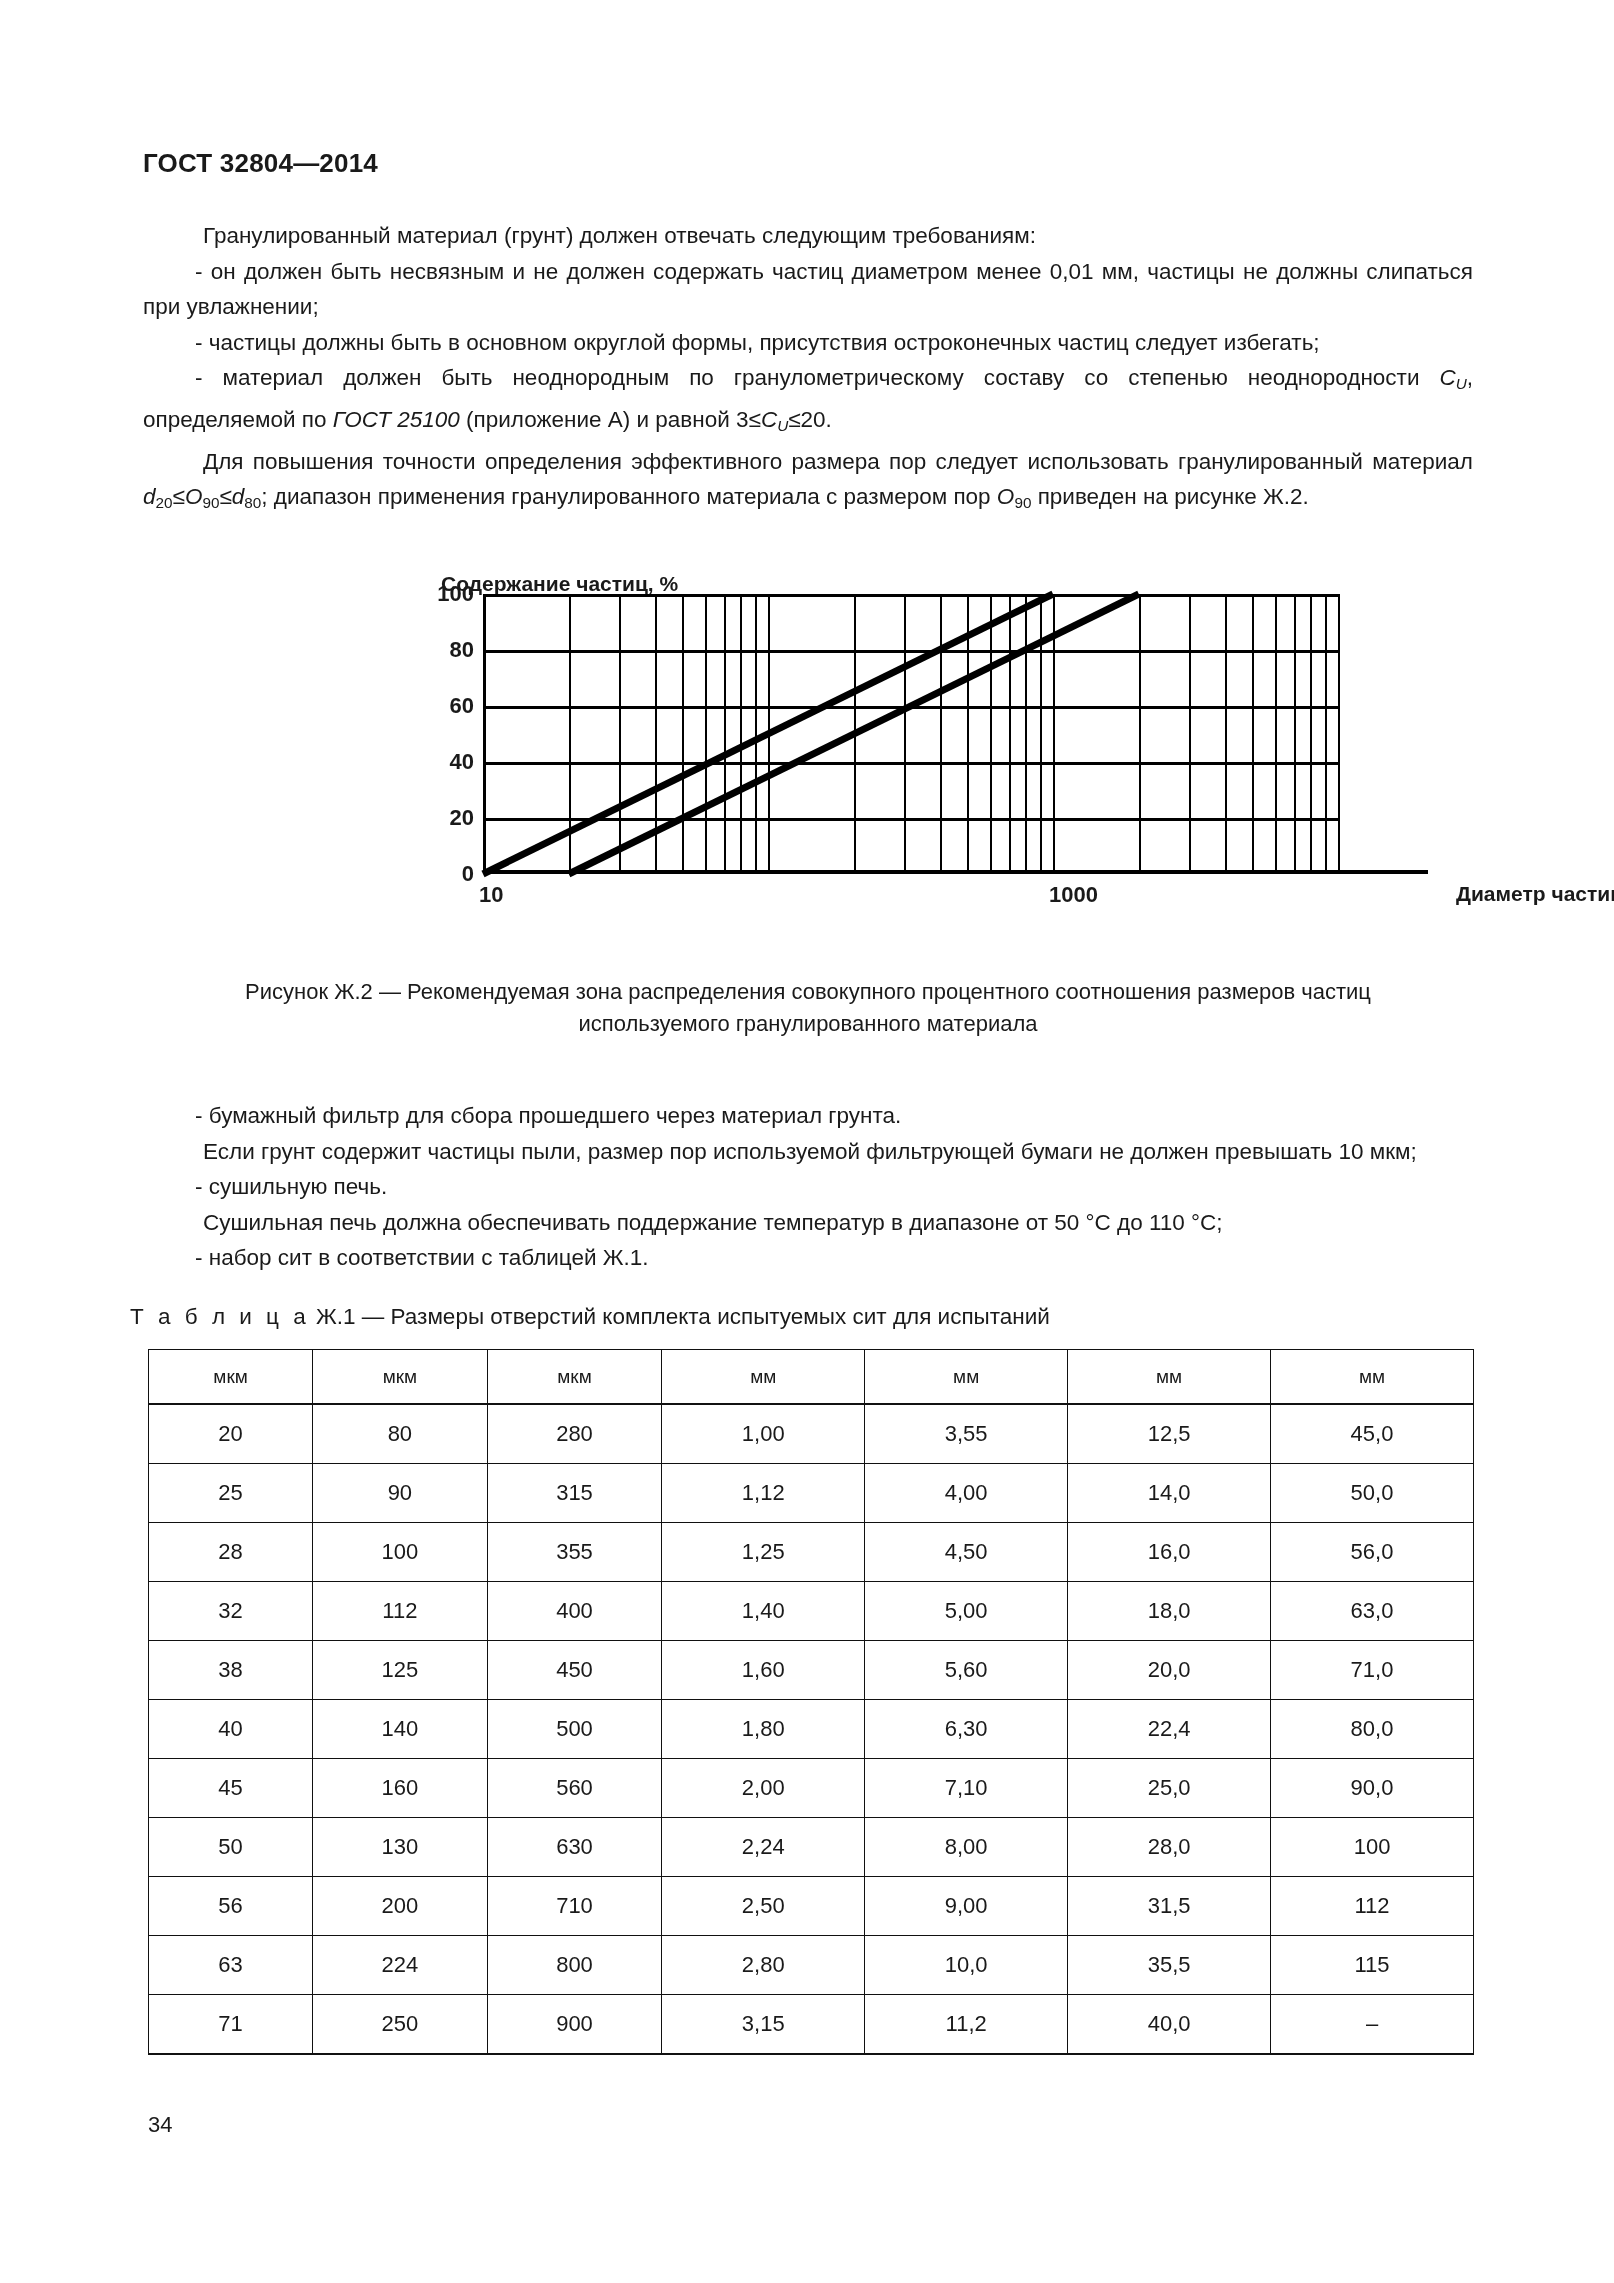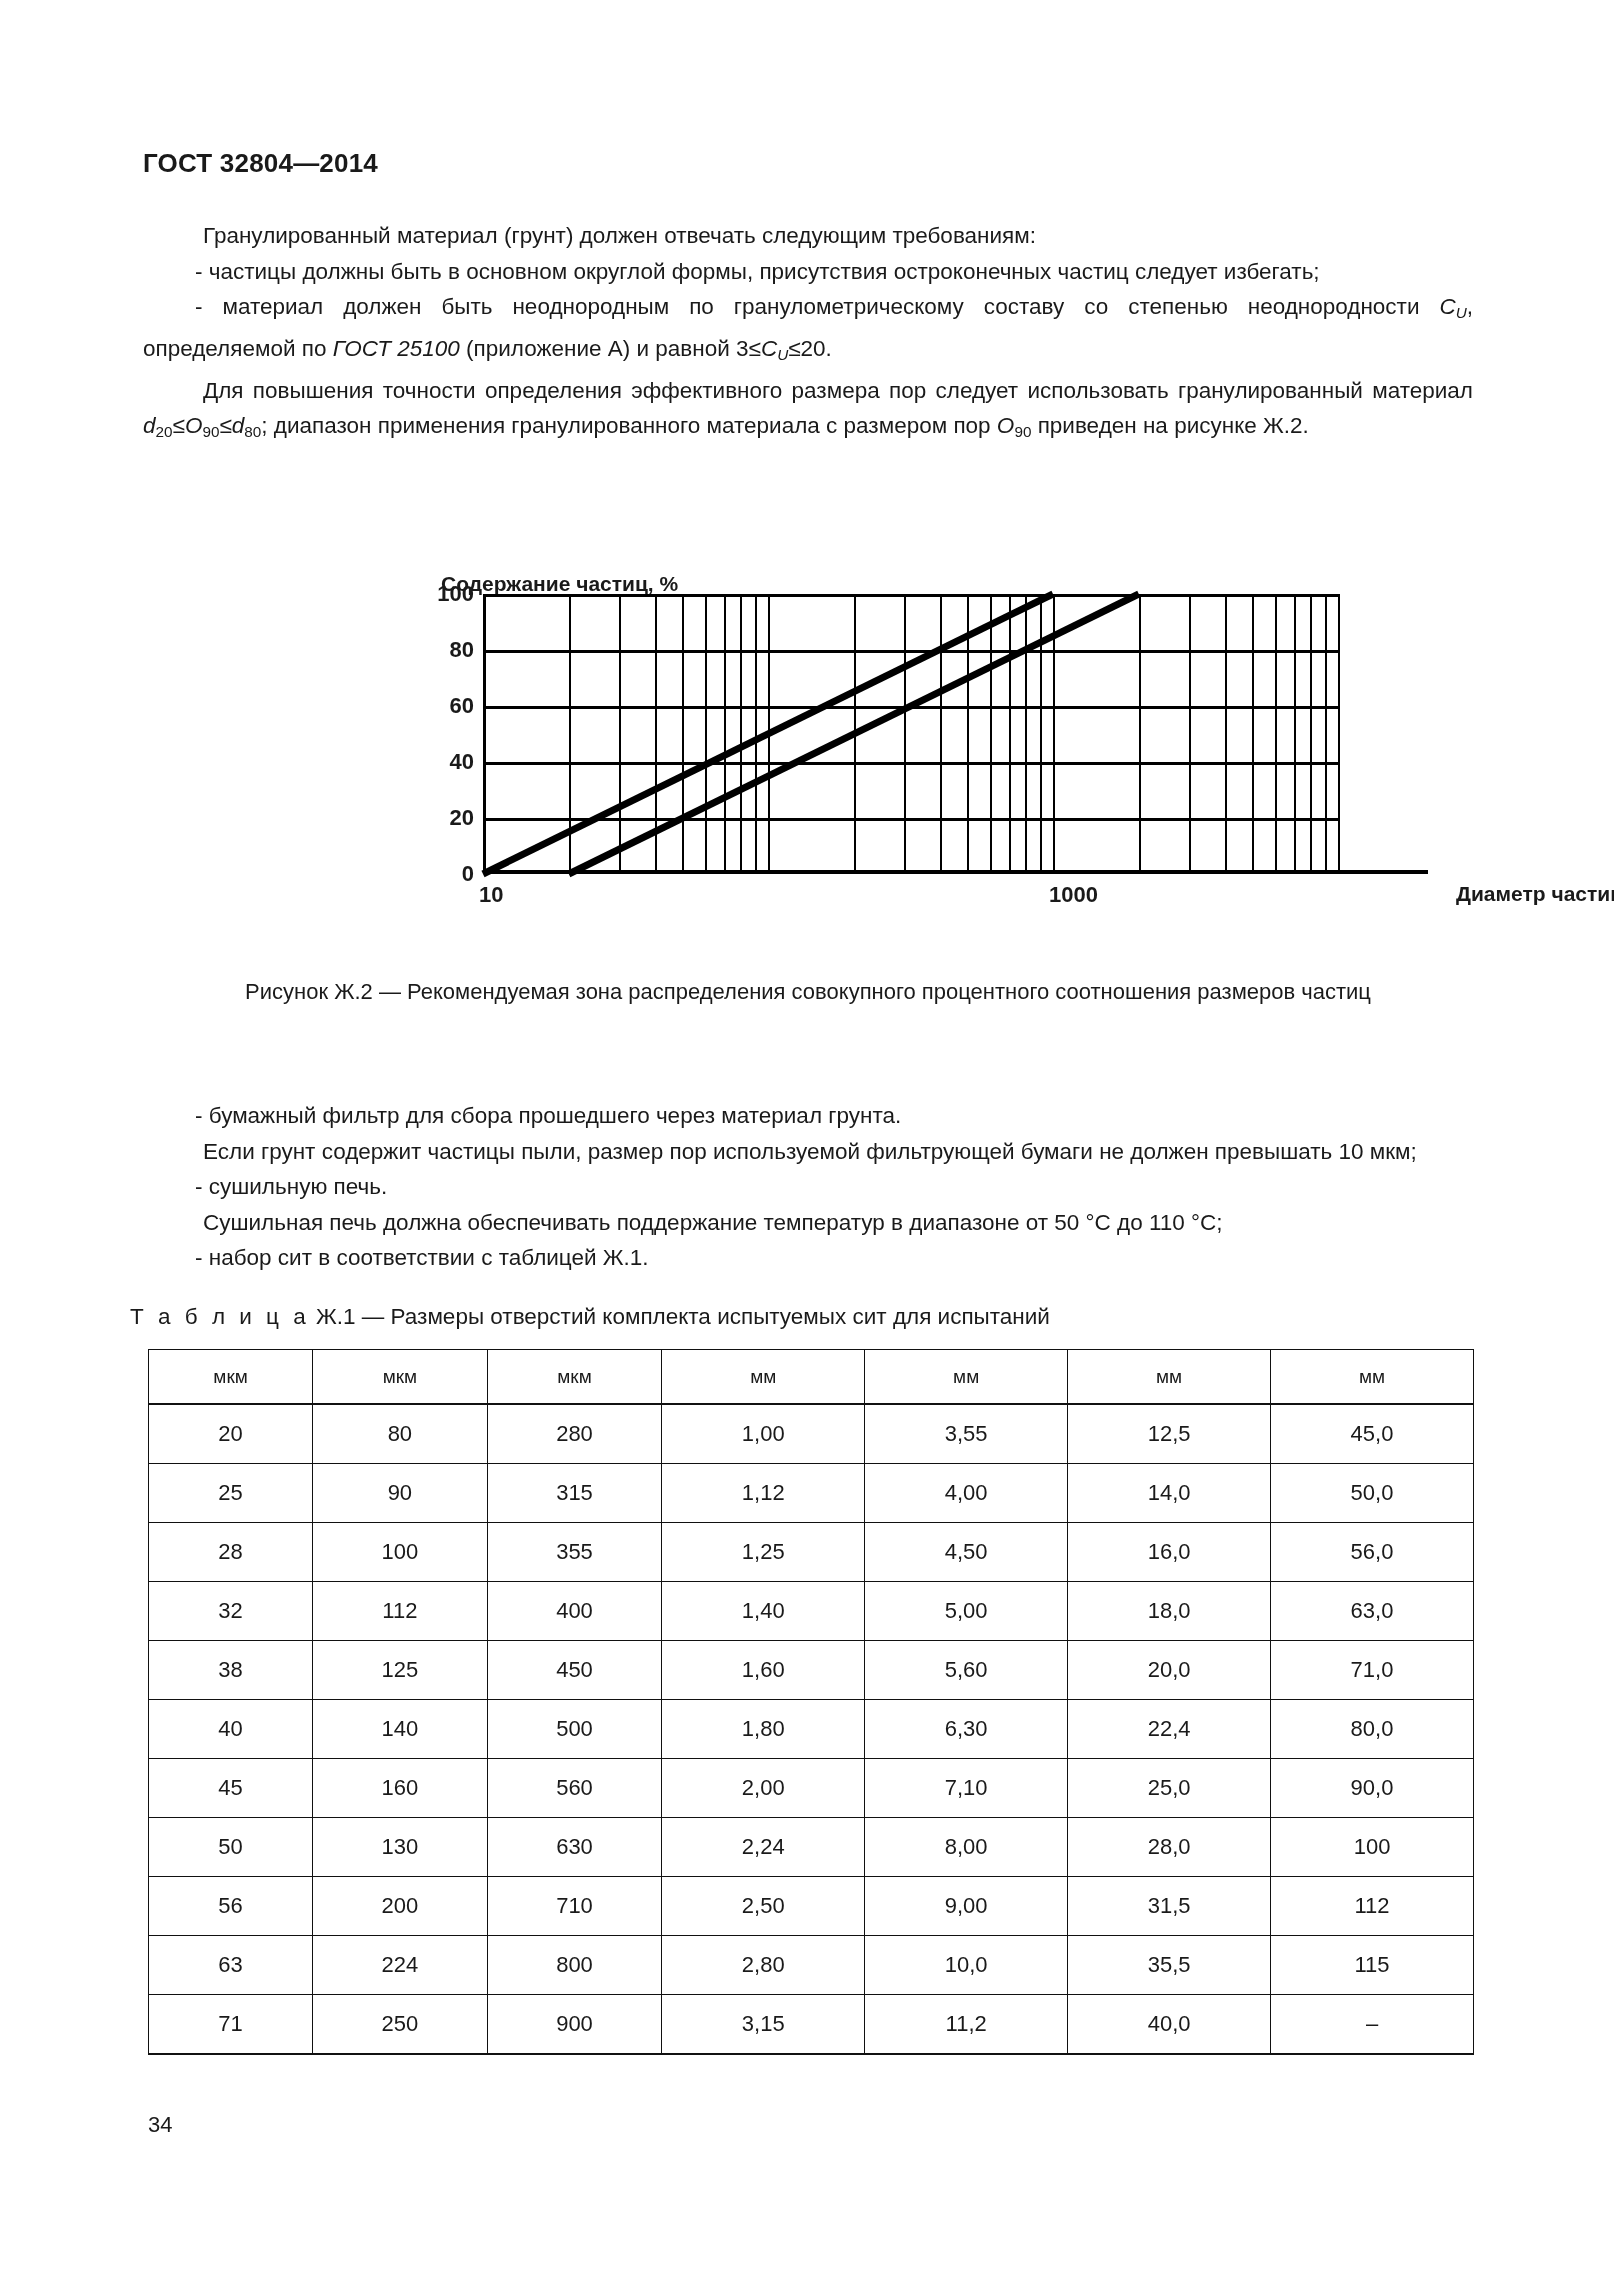--- a/index.html
+++ b/index.html
@@ -220,20 +220,21 @@
 </style>
 </head>
 <body>
 
 <div class="page">
 
   <div class="doc-header">ГОСТ 32804—2014</div>
 
   <div class="content">
     <p class="ind-par">Гранулированный материал (грунт) должен отвечать следующим требованиям:</p>
+    <p class="ind-dash">- он должен быть несвязным и не должен содержать частиц диаметром менее 0,01 мм, частицы не должны слипаться при увлажнении;</p>
     <p class="ind-dash">- частицы должны быть в основном округлой формы, присутствия остроконечных частиц следует избегать;</p>
     <p class="ind-dash">
       <span>- материал должен быть неоднородным по гранулометрическому составу со степенью неоднородности </span><i class="it">C</i><sub class="sb">U</sub><span>, определяемой по </span><i class="it">ГОСТ 25100</i><span> (приложение А) и равной 3≤</span><i class="it">C</i><sub class="sb">U</sub><span>≤20.</span>
     </p>
     <p class="ind-par">
       <span>Для повышения точности определения эффективного размера пор следует использовать гранулированный материал </span><i class="it">d</i><sub class="sbn">20</sub><span>≤</span><i class="it">O</i><sub class="sbn">90</sub><span>≤</span><i class="it">d</i><sub class="sbn">80</sub><span>; диапазон применения гранулированного материала с размером пор </span><i class="it">O</i><sub class="sbn">90</sub><span> приведен на рисунке Ж.2.</span>
     </p>
   </div>
 
   <div class="figure-wrap">
@@ -291,20 +292,21 @@
           </div>
         <div id="xticks">
             <div class="xtick" style="left: -4px;">10</div>
             <div class="xtick" style="left: 566px;">1000</div>
           </div>
         <div class="x-axis-title">Диаметр частиц, мкм</div>
       </div>
     </div>
     <div class="fig-caption">
       <div>Рисунок Ж.2 — Рекомендуемая зона распределения совокупного процентного соотношения размеров частиц</div>
+      <div>используемого гранулированного материала</div>
     </div>
   </div>
 
   <div class="content2">
     <p class="ind-dash">- бумажный фильтр для сбора прошедшего через материал грунта.</p>
     <p class="ind-par">Если грунт содержит частицы пыли, размер пор используемой фильтрующей бумаги не должен превышать 10 мкм;</p>
     <p class="ind-dash">- сушильную печь.</p>
     <p class="ind-par">Сушильная печь должна обеспечивать поддержание температур в диапазоне от 50 °С до 110 °С;</p>
     <p class="ind-dash">- набор сит в соответствии с таблицей Ж.1.</p>
   </div>

